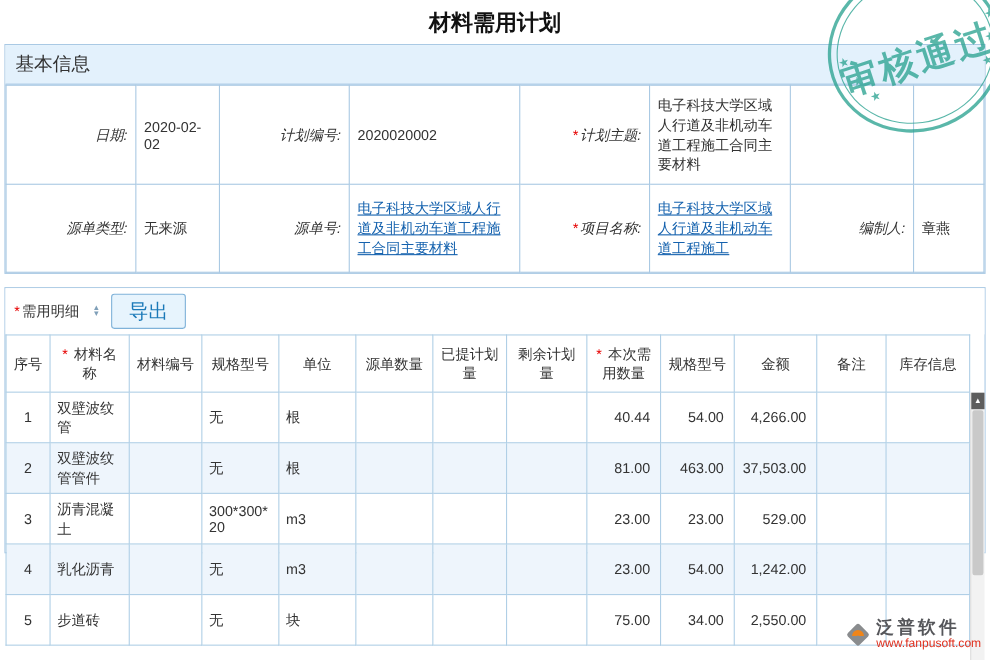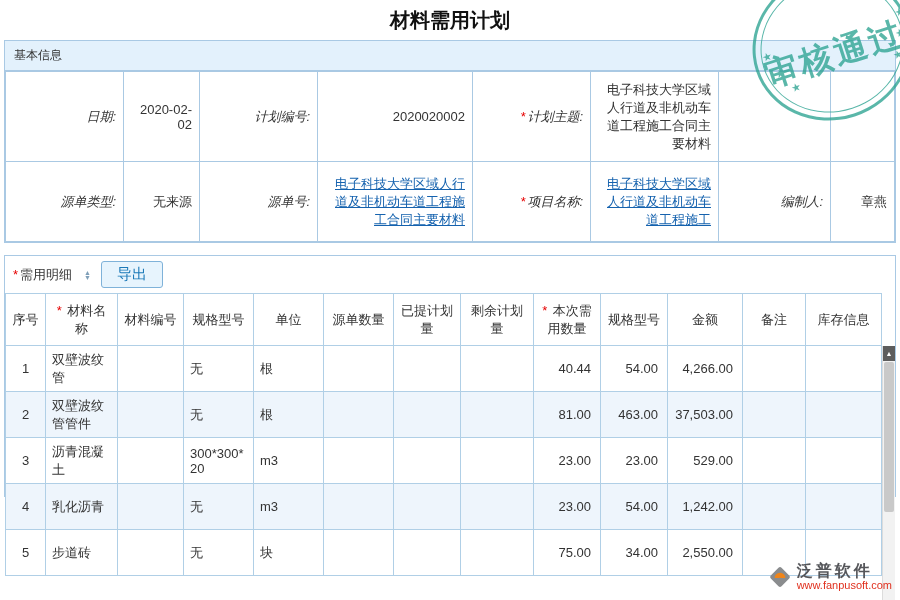--- a/index.html
+++ b/index.html
@@ -6,37 +6,37 @@
   html,body { width:900px; height:600px; overflow:hidden; background:#fff;
     font-family:"Liberation Sans","DejaVu Sans",sans-serif; color:#333; }
   body { position:relative; }
 
   .page-title { text-align:center; font-size:20px; font-weight:bold; color:#111;
     padding-top:7px; height:40px; }
 
   
   .basic-box { margin:0 4px; border:1px solid #a9c9e4; }
   .section-bar { background:#e3f1fc; border-bottom:1px solid #a9c9e4;
-    font-size:12px; color:#333; padding:6px 9px; }
+    font-size:17px; color:#333; padding:6px 9px; }
   table.basic { width:100%; border-collapse:collapse; table-layout:fixed; font-size:13px; }
-  table.basic td { border:1px solid #aac9e3; padding:4px 7px; vertical-align:middle;text-align:right; }
+  table.basic td { border:1px solid #aac9e3; padding:4px 7px; vertical-align:middle; }
   table.basic td.lbl { text-align:right; white-space:nowrap;font-style:italic; }
   tr.r1 td { height:90px; }
   tr.r2 td { height:80px; }
   tr.r3 td { height:40px; background:#e9f3fc; }
   .req { color:#e60000; margin-right:2px; }
   a.lnk { color:#1562ae; text-decoration:underline; cursor:pointer; }
 
   
   .detail-box { margin:12px 4px 0 4px; border:1px solid #a9c9e4; height:242px; }
   .detail-head { display:flex; align-items:center; gap:10px; padding:5px 8px; background:#fff; font-size:13px; }
   .sort-ico { display:inline-flex; flex-direction:column; line-height:5px; font-size:7px;
     color:#7f9fb8; cursor:pointer; margin-left:2px; }
   .export-btn { border:1px solid #7fb2d9; background:#e7f4fd; color:#1b79b8;
-    padding:3px 15px; border-radius:3px; font-size:15px; cursor:pointer; }
+    padding:3px 15px; border-radius:3px; font-size:18px; cursor:pointer; }
 
   .table-wrap { position:relative; padding-right:13px; }
   table.detail { width:100%; border-collapse:collapse; table-layout:fixed; font-size:13px; }
   table.detail th, table.detail td { border:1px solid #b0cfe6; padding:2px 6px; word-wrap:break-word; }
   table.detail th { height:52px; font-weight:normal; text-align:center; background:#fff; }
   table.detail td { height:46px; text-align:left; vertical-align:middle; background:transparent; }
   table.detail td:first-child { text-align:center; }
   table.detail td.num { text-align:right; padding-right:9px; }
   table.detail tbody tr:nth-child(even) { background:#eef5fc; }
   col.c1{width:40px} col.c2{width:72px} col.c3{width:66px} col.c4{width:70px}

